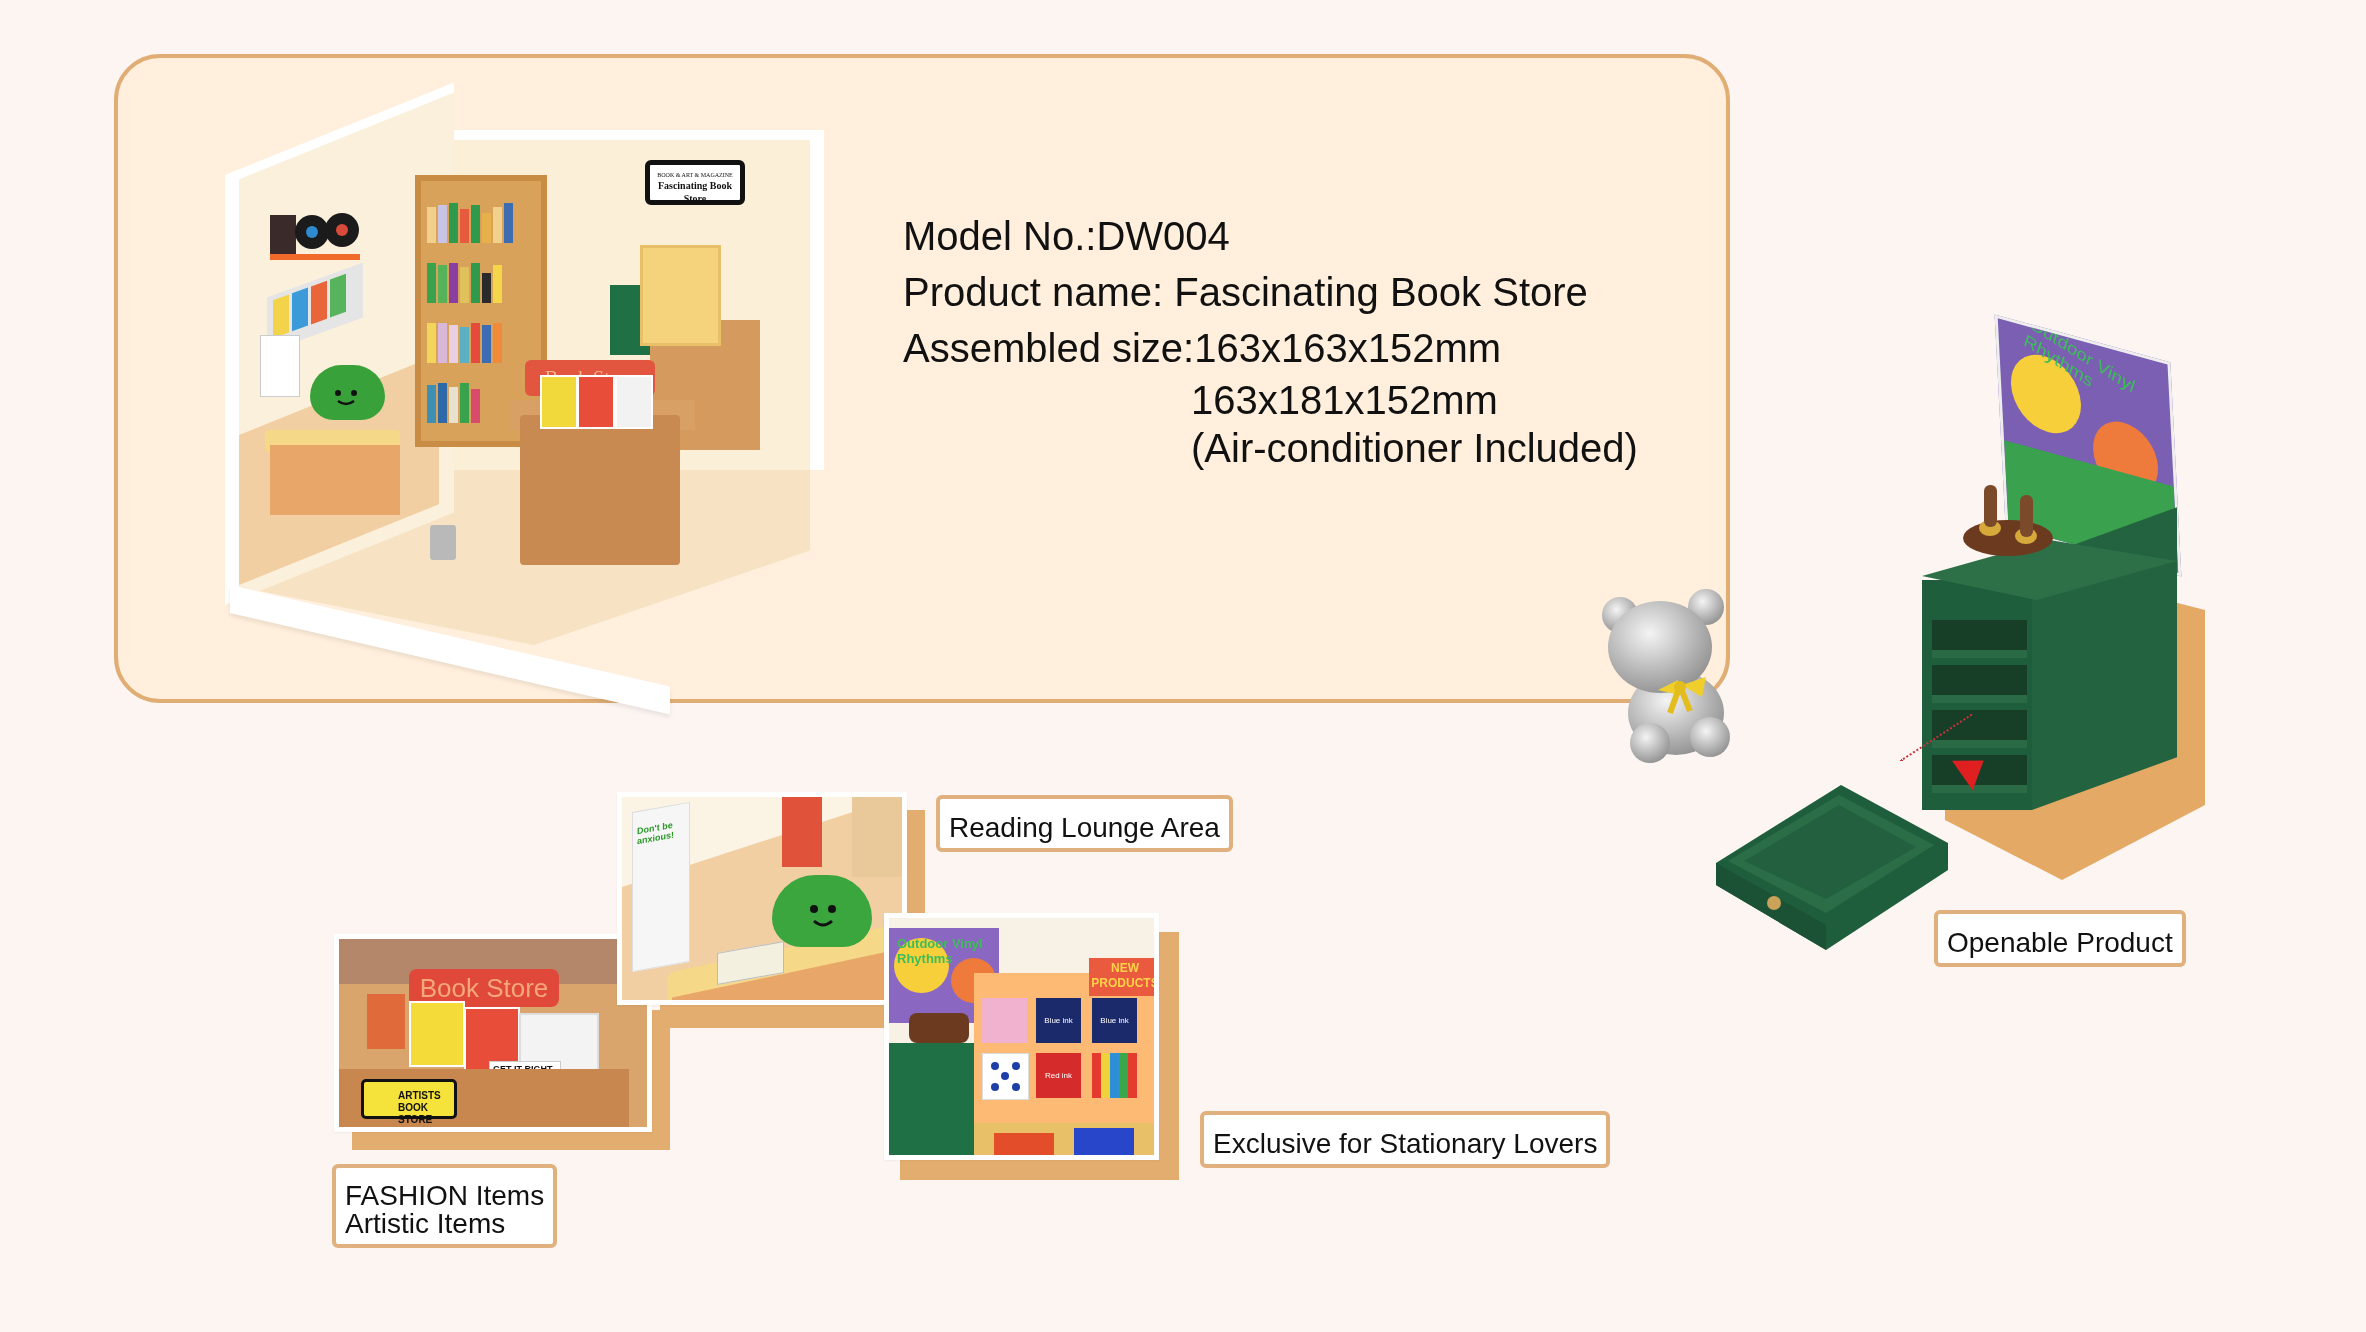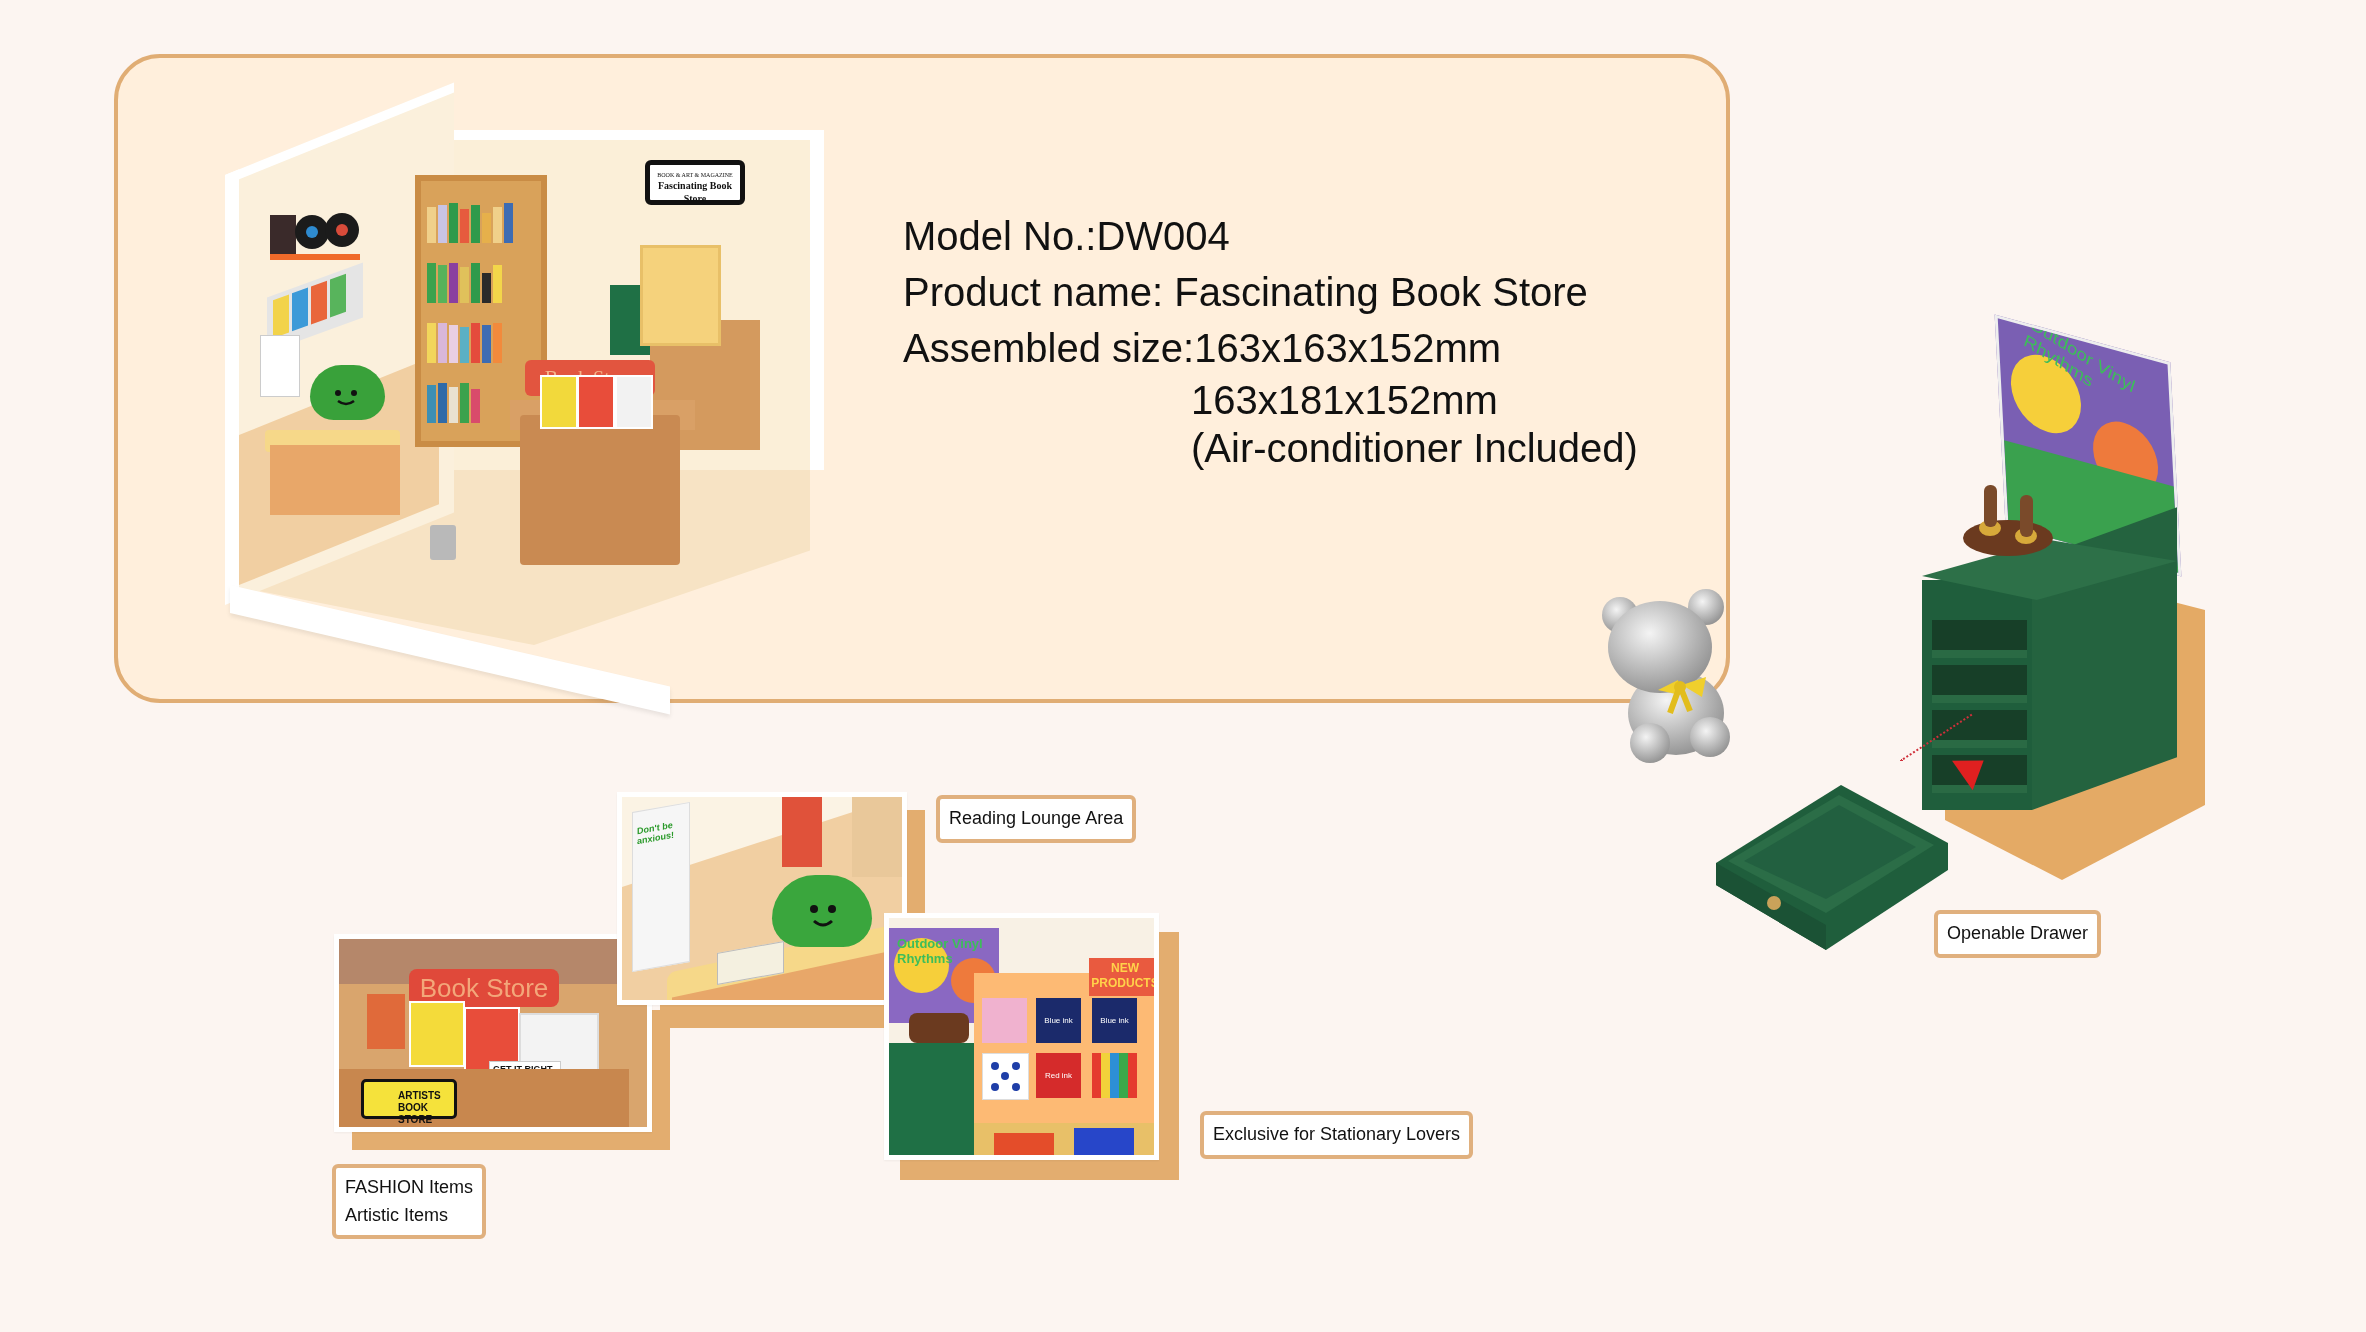--- a/index.html
+++ b/index.html
@@ -15,21 +15,21 @@
   .card {
     left:114px; top:54px; width:1608px; height:641px;
     background:#ffefdc; border:4px solid #e0ad74; border-radius:46px;
     box-sizing:content-box;
   }
   .spec { font-size:40px; line-height:40px; white-space:nowrap; color:#111; }
 
   
   .label {
     background:#fff; border:4px solid #e0b07e; border-radius:6px;
-    font-size:18px; line-height:29px; padding:5px 9px 6px 9px;
+    font-size:28px; line-height:29px; padding:14px 9px 6px 9px;
     white-space:nowrap; color:#111; box-sizing:border-box;
   }
 
   
   .room { left:215px; top:105px; width:600px; height:555px;font-family:Liberation Serif, serif; }
   .wall-left { left:10px; top:70px; width:215px; height:420px; background:#fbf0dc;
     transform:skewY(-22deg); transform-origin:left top; border-left:14px solid #fff; border-top:10px solid #fff; }
   .wall-back { left:225px; top:25px; width:370px; height:330px; background:#fbefd8; border-top:10px solid #fff; border-right:14px solid #fff; }
   .wainscot { left:24px; top:330px; width:200px; height:150px; background:#f1cfa2; transform:skewY(-22deg); transform-origin:left top; }
   .floor { left:20px; top:330px; width:575px; height:210px; background:#f7e3c4;
@@ -236,21 +236,21 @@
 <div class="abs arrow-head"></div>
 <div class="abs drawer">
   <svg width="232" height="165" viewBox="0 0 232 165">
     <polygon points="0,78 125,0 232,58 232,85 110,165 0,100" fill="#1f5e3c"></polygon>
     <polygon points="12,76 123,10 218,60 110,128" fill="#2b6d47"></polygon>
     <polygon points="28,76 123,20 200,62 110,114" fill="#226040"></polygon>
     <polygon points="0,78 110,140 110,165 0,100" fill="#1b5235"></polygon>
     <circle cx="58" cy="118" r="7" fill="#caa25a"></circle>
   </svg>
 </div>
-<div class="abs label" style="left:1934px;top:910px">Openable Drawer</div>
+<div class="abs label" style="left:1934px;top:910px">Openable Product</div>
 
 <div class="abs shadow-bar" style="left:352px;top:1130px;width:318px;height:20px"></div>
 <div class="abs shadow-bar" style="left:650px;top:1010px;width:20px;height:140px"></div>
 <div class="abs shadow-bar" style="left:660px;top:1003px;width:225px;height:25px"></div>
 <div class="abs shadow-bar" style="left:905px;top:810px;width:20px;height:105px"></div>
 <div class="abs shadow-bar" style="left:1157px;top:932px;width:22px;height:248px"></div>
 <div class="abs shadow-bar" style="left:900px;top:1158px;width:279px;height:22px"></div>
 
 <div class="abs photo" style="left:334px;top:934px;width:318px;height:198px">
   <div class="ph-inner" style="background:#d9a56d"></div>

